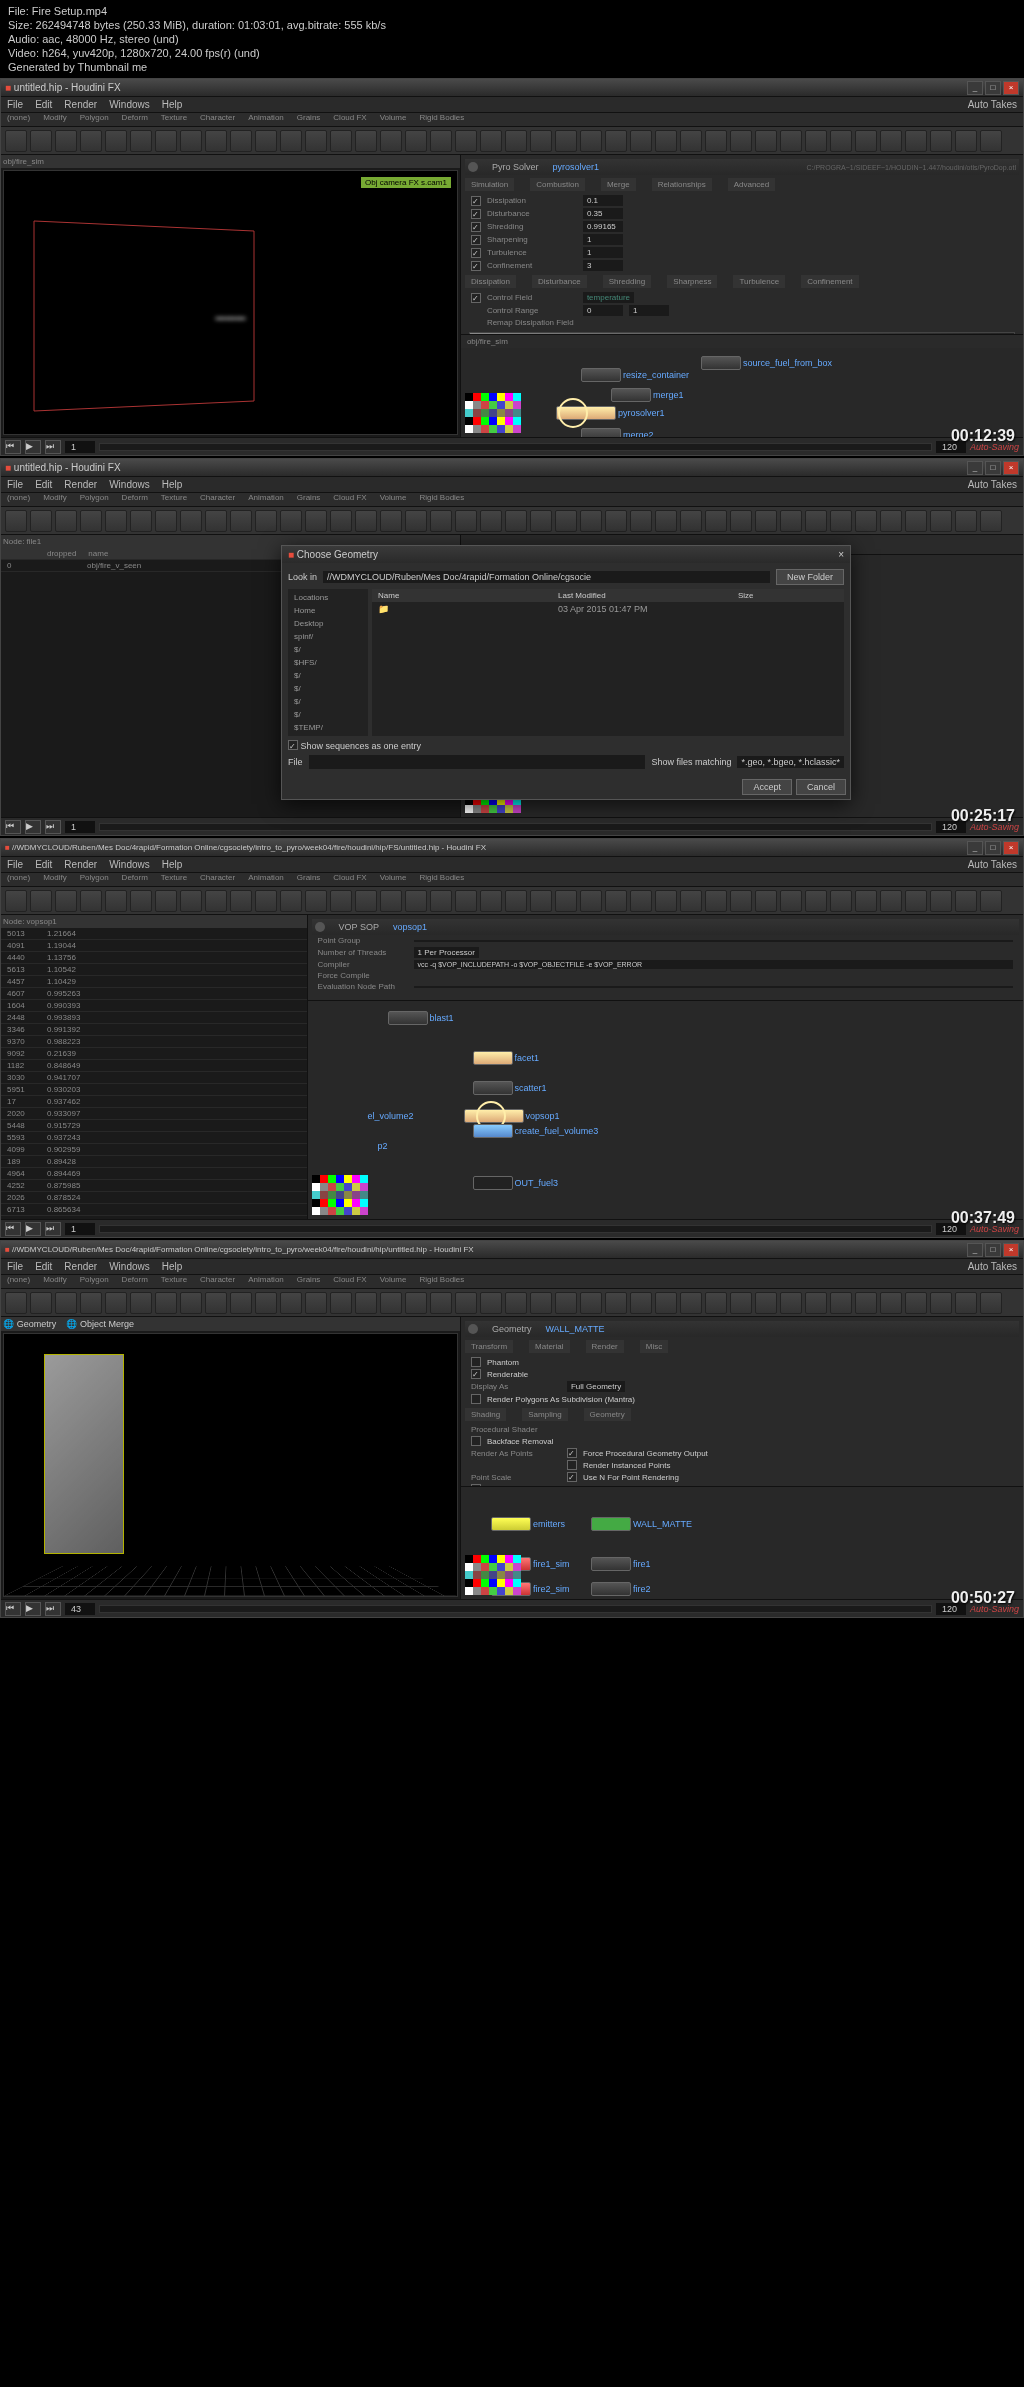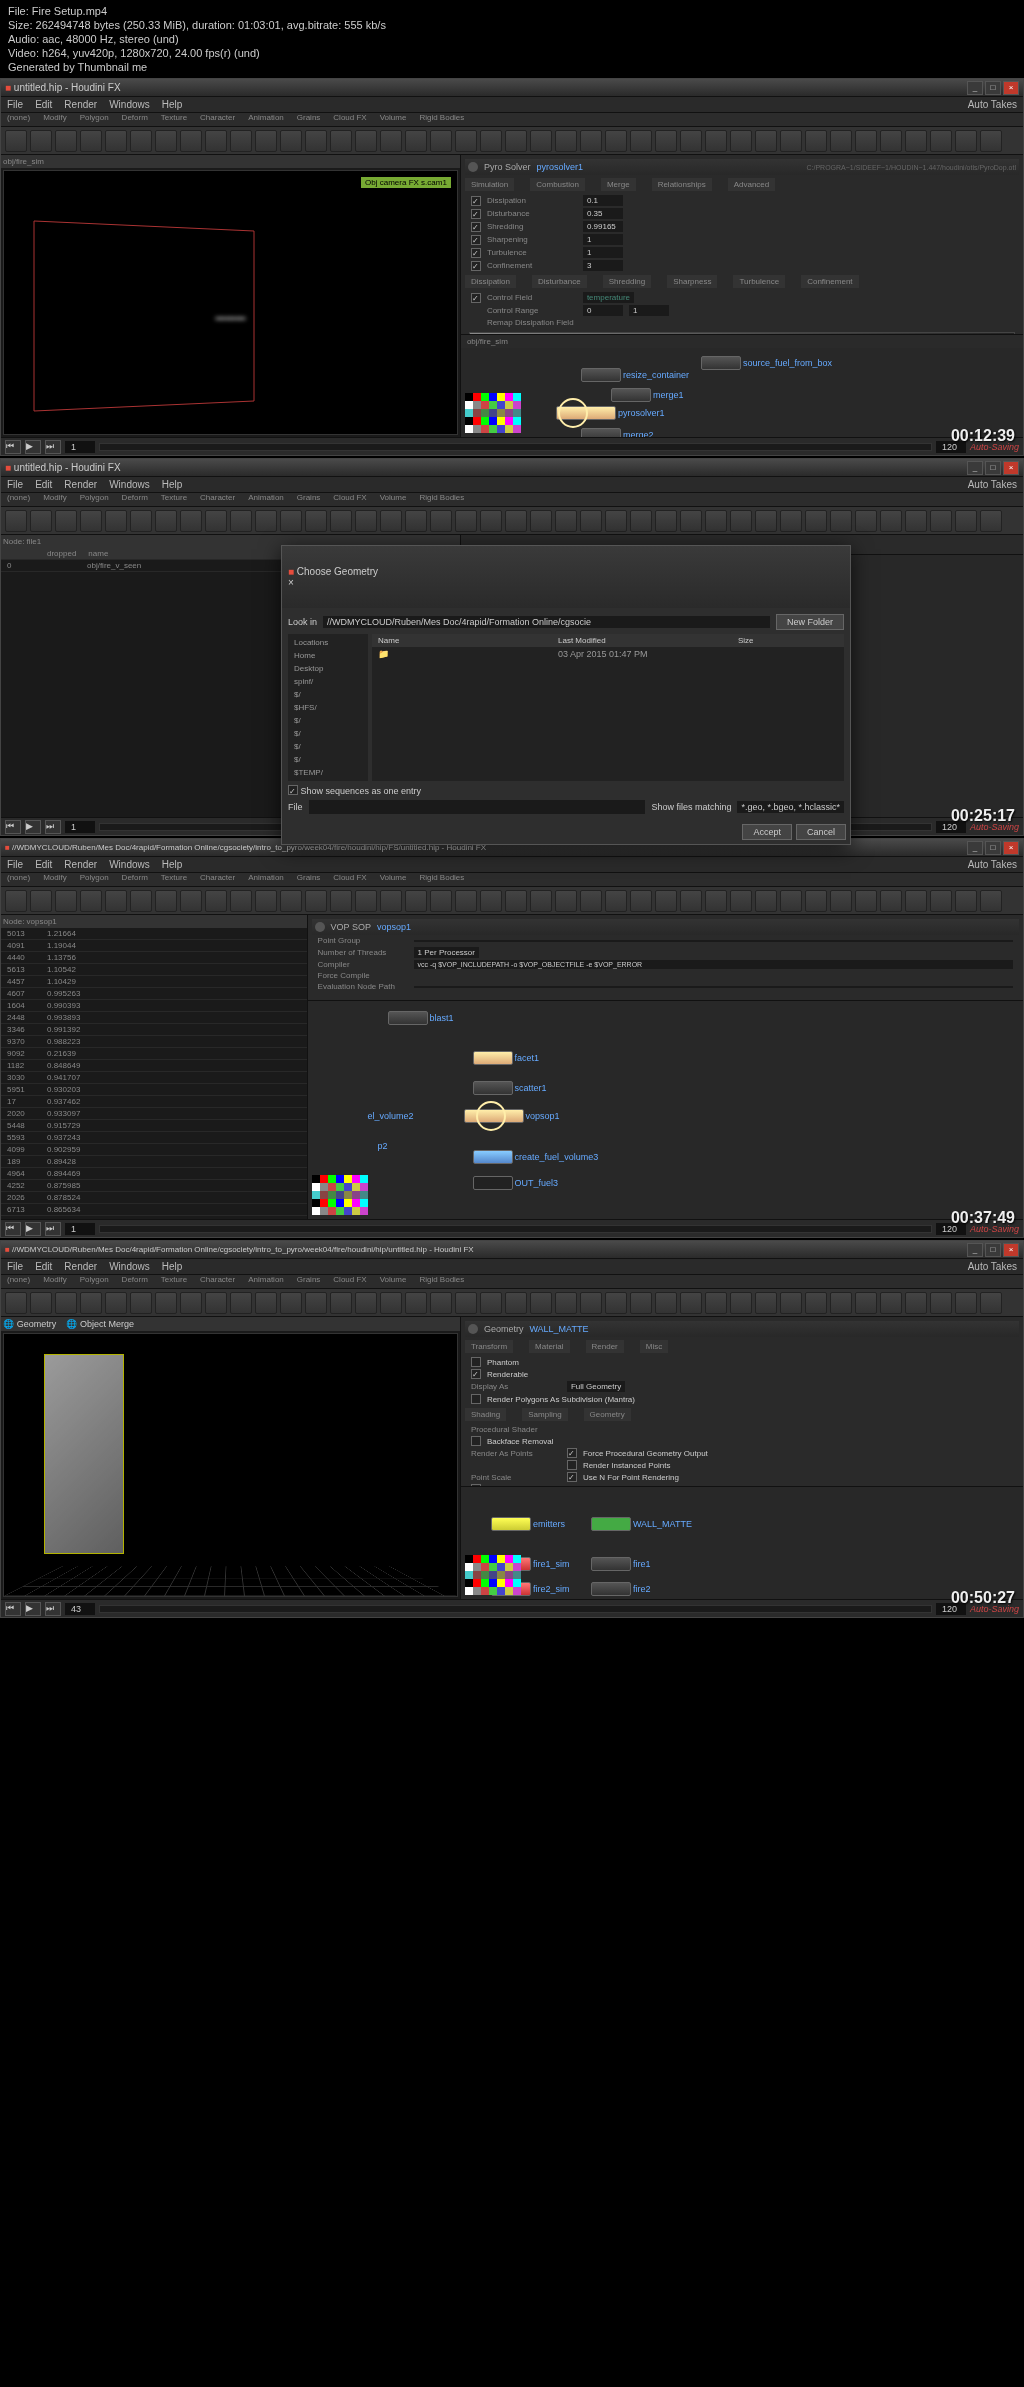--- a/index.html
+++ b/index.html
@@ -14,21 +14,21 @@
 .menubar span { cursor: pointer; }
 .toolbar { background: #333; height: 28px; display: flex; align-items: center; padding: 0 4px; gap: 3px; border-bottom: 1px solid #111;}
 .tool-icon { width: 22px; height: 22px; background: linear-gradient(#444,#333); border: 1px solid #222; border-radius: 2px; cursor: pointer;}
 .shelf-tabs { background: #2c2c2c; height: 14px; display: flex; gap: 1px; font-size: 8px; color: #888; border-bottom: 1px solid #111;}
 .shelf-tabs span { padding: 0 6px; cursor: pointer;}
 .main-area { display: flex; height: 320px; }
 .left-panel { flex: 0 0 45%; background: #1a1a1a; border-right: 1px solid #111; display: flex; flex-direction: column; position: relative;}
 .right-panel { flex: 1; background: #1e1e1e; display: flex; flex-direction: column;}
 .viewport { flex: 1; background: #000; position: relative; margin: 2px; border: 1px solid #333;}
 .param-panel { background: #2a2a2a; flex: 0 0 180px; border-bottom: 1px solid #111; padding: 4px; font-size: 9px; overflow: hidden;}
-.param-header { background: linear-gradient(#333,#282828); padding: 3px; display: flex; align-items: center; gap: 6px; }
+.param-header { background: linear-gradient(#333,#282828); padding: 3px; display: flex; align-items: center; gap: 14px; }
 .param-title { color: #aaa; }
 .param-tabs { display: flex; gap: 16px; margin: 3px 0; font-size: 8px; color: #888;}
 .param-tabs span { padding: 2px 6px; background: #333; cursor: pointer;}
 .param-row { display: flex; align-items: center; gap: 6px; padding: 1px 6px; font-size: 8px;}
 .param-label { width: 90px; color: #888; }
 .param-val { background: #1a1a1a; padding: 1px 4px; min-width: 40px; color: #ccc;}
 .checkbox { width: 10px; height: 10px; border: 1px solid #666; background: #222; display: inline-block;}
 .checkbox.checked::after { content: "✓"; font-size: 8px; color: #ccc; line-height: 8px;}
 .node-area { flex: 1; background: #282828; position: relative; overflow: hidden;}
 .node { position: absolute; display: flex; align-items: center; gap: 2px; font-size: 9px; color: #66aaff;}
@@ -45,21 +45,21 @@
 .slider-track { flex: 1; height: 8px; background: #1a1a1a; border: 1px solid #333;}
 .color-palette { position: absolute; display: grid; grid-template-columns: repeat(7, 8px); grid-auto-rows: 8px; gap: 0;}
 .color-palette div { width: 8px; height: 8px;}
 .timestamp { position: absolute; bottom: 10px; right: 8px; color: #eee; font-size: 16px; font-weight: bold; text-shadow: 1px 1px 2px #000; text-align: right;}
 .autosave { color: #c44; font-style: italic;}
 .ramp { background: linear-gradient(to right, #888 0%, #444 60%, #222 100%); height: 24px; margin: 4px; border: 1px solid #444;}
 .spreadsheet { background: #1a1a1a; font-size: 8px; color: #888;}
 .spreadsheet-row { display: flex; border-bottom: 1px solid #282828;}
 .spreadsheet-row span { padding: 1px 6px; min-width: 40px;}
 .dialog { position: absolute; background: #2e2e2e; border: 1px solid #555; box-shadow: 0 4px 20px rgba(0,0,0,0.7); z-index: 100;}
-.dialog-header { background: linear-gradient(#3a3a3a,#2a2a2a); padding: 20px 6px; font-size: 10px; display: flex; justify-content: space-between; flex-direction: column;}
+.dialog-header { background: linear-gradient(#3a3a3a,#2a2a2a); padding: 3px 6px; font-size: 10px; display: flex; justify-content: space-between;}
 .dialog-body { padding: 6px; font-size: 9px;}
 .file-panel { display: flex; gap: 4px;}
 .file-sidebar { width: 80px; background: #222; padding: 2px;}
 .file-sidebar div { padding: 2px 4px; font-size: 8px; color: #999;}
 .file-list { flex: 1; background: #222; min-height: 120px;}
 .file-list-header { display: flex; font-size: 8px; background: #333; }
 .file-list-header span { padding: 2px 6px; }
 .dialog-footer { display: flex; justify-content: flex-end; gap: 4px; padding: 4px;}
 .btn { padding: 2px 10px; background: #444; border: 1px solid #666; font-size: 9px; color: #ccc; cursor: pointer;}
 .grid-floor { position: absolute; bottom: 0; left: 0; right: 0; height: 80px; background: repeating-linear-gradient(90deg, #333 0, #333 1px, transparent 1px, transparent 20px), repeating-linear-gradient(0deg, #333 0, #333 1px, transparent 1px, transparent 20px); transform: perspective(200px) rotateX(60deg); transform-origin: bottom;}
@@ -732,21 +732,21 @@
             <span>scatter1</span>
           </div>
         <div class="node" style="left:60px; top:110px;">
             <span>el_volume2</span>
           </div>
         <div class="node" style="left:156px; top:108px;">
             <div class="node-body orange wide"></div>
             <span>vopsop1</span>
           </div>
         <div class="node-ring" style="left:168px; top:100px;"></div>
-        <div class="node" style="left:165px; top:149px;">
+        <div class="node" style="left:165px; top:123px;">
             <div class="node-body blue"></div>
             <span>create_fuel_volume3</span>
           </div>
         <div class="node" style="left:70px; top:140px;">
             <span>p2</span>
           </div>
         <div class="node" style="left:165px; top:175px;">
             <div class="node-body" style="background:#222;"></div>
             <span>OUT_fuel3</span>
           </div>

